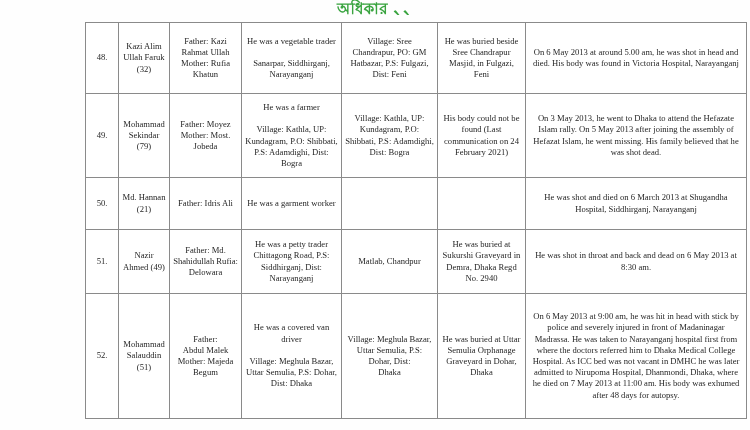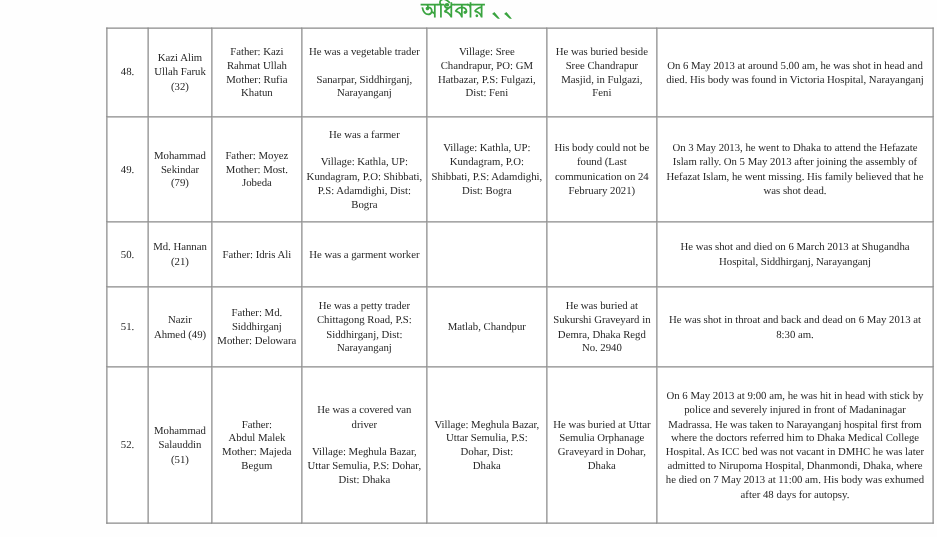--- a/index.html
+++ b/index.html
@@ -114,21 +114,21 @@
         <td>Md. Hannan (21)</td>
         <td>Father: Idris Ali</td>
         <td>He was a garment worker</td>
         <td></td>
         <td></td>
         <td class="col-details">He was shot and died on 6 March 2013 at Shugandha Hospital, Siddhirganj, Narayanganj</td>
       </tr>
       <tr class="r51">
         <td>51.</td>
         <td>Nazir Ahmed (49)</td>
-        <td>Father: Md. Siddhirganj Mother: Delowara</td>
+        <td>Father: Md. Shahidullah Rufia: Delowara</td>
         <td>He was a petty trader
 Chittagong Road, P.S: Siddhirganj, Dist: Narayanganj</td>
         <td>Matlab, Chandpur</td>
         <td>He was buried at Sukurshi Graveyard in Demra, Dhaka Regd No. 2940</td>
         <td class="col-details">He was shot in throat and back and dead on 6 May 2013 at 8:30 am.</td>
       </tr>
       <tr class="r52">
         <td>52.</td>
         <td>Mohammad Salauddin (51)</td>
         <td>Father:

